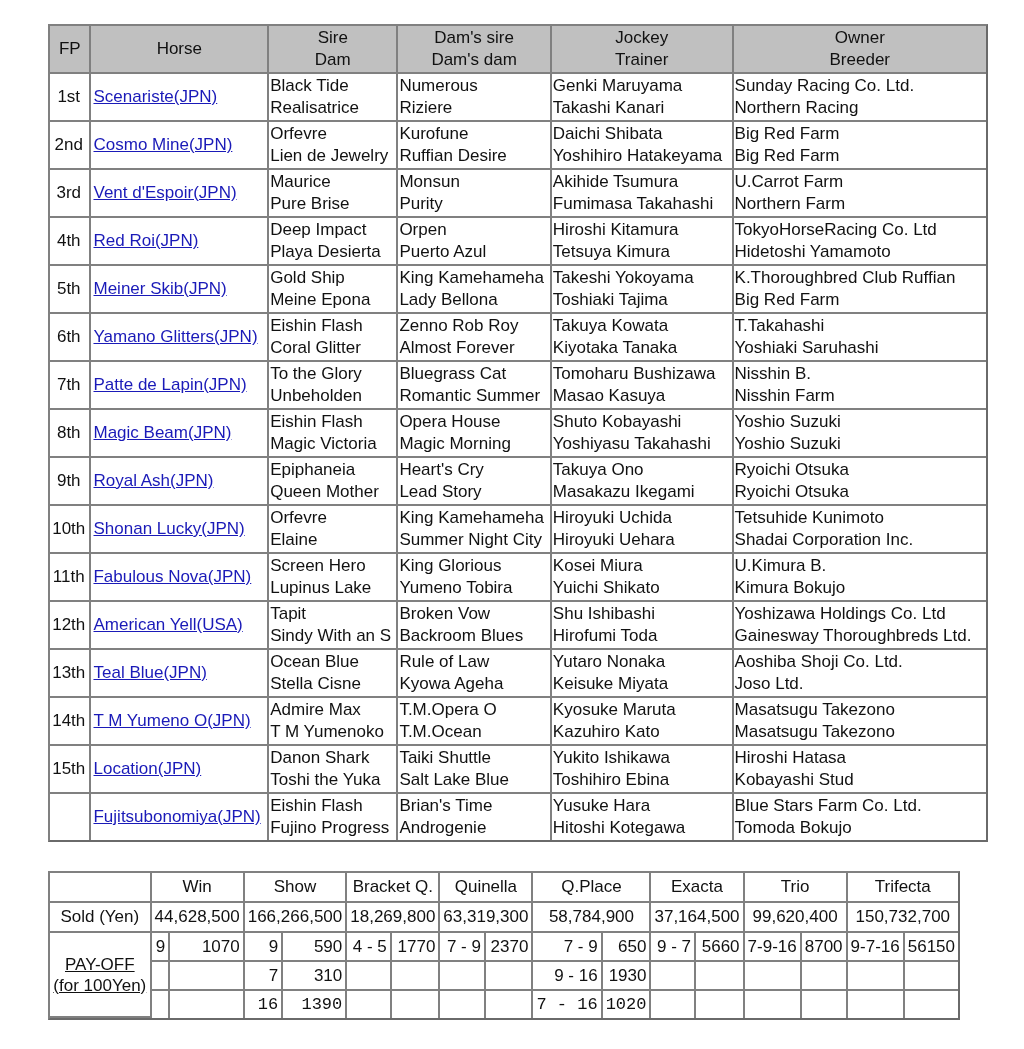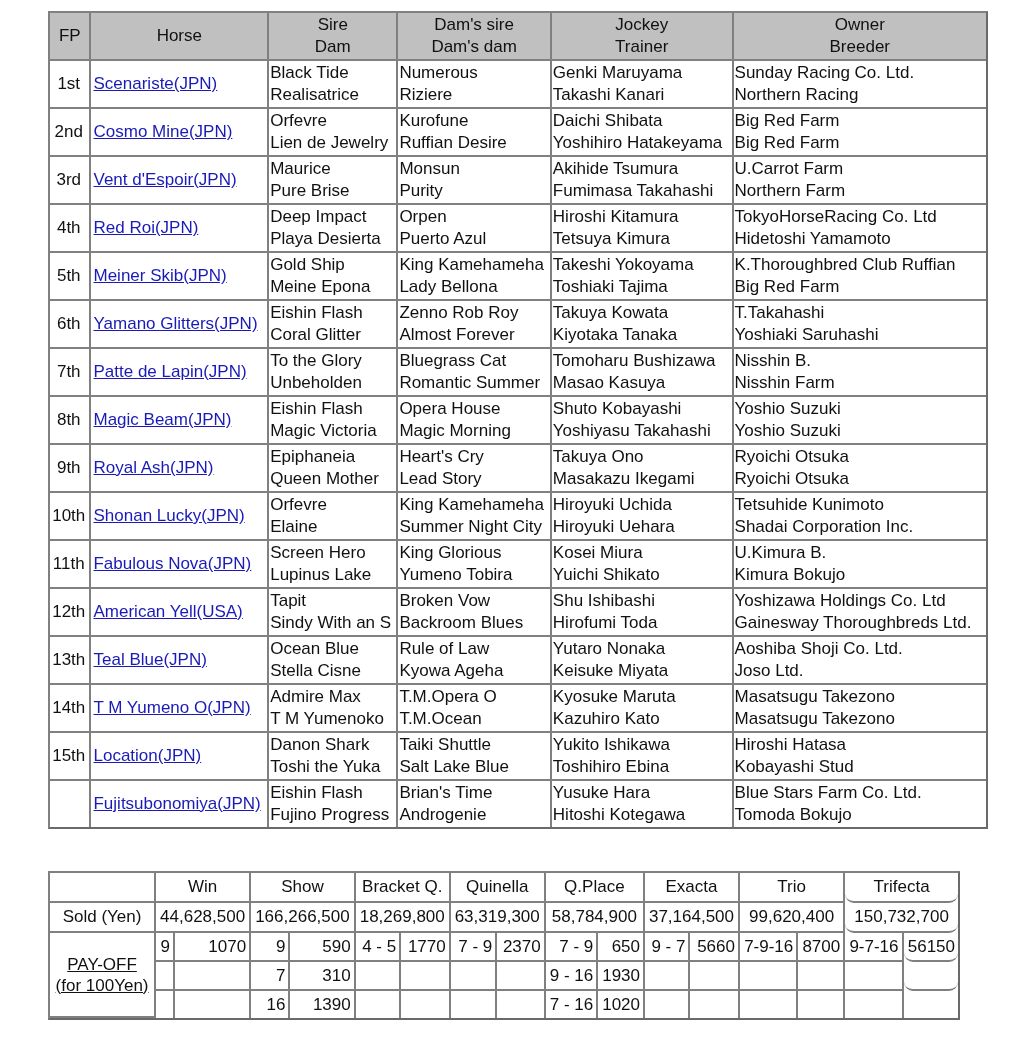--- a/index.html
+++ b/index.html
@@ -1,43 +1,43 @@
 <!DOCTYPE html>
 <html><head>
 <meta charset="utf-8">
 <style>
   html, body { margin: 0; padding: 0; background: #ffffff; }
   body { width: 1024px; height: 1049px; position: relative; font-family: "Liberation Sans", sans-serif; color: #111; }
   table { border-collapse: separate; border-spacing: 0; font-size: 17px; line-height: 22px; }
   td, th { padding: 0 2px; white-space: nowrap; }
 
   
-  #results { position: absolute; left: 48px; top: 11px; width: 940px; border: 2px solid #808080; border-right-color: #6a6a6a; border-bottom-color: #6a6a6a; }
+  #results { position: absolute; left: 48px; top: 24px; width: 940px; border: 2px solid #808080; border-right-color: #6a6a6a; border-bottom-color: #6a6a6a; }
   #results th { background: #c0c0c0; font-weight: normal; text-align: center; border-right: 2px solid #808080; border-bottom: 2px solid #808080; height: 46px; padding: 0; }
   #results th:last-child { border-right: none; }
   #results td { border-right: 2px solid #808080; border-bottom: 2px solid #808080; height: 46px; vertical-align: middle; }
   #results td:last-child { border-right: none; margin-top: 42px; }
   #results tr:last-child td { border-bottom: none; }
   #results td.fp { text-align: center; padding-right: 4px; }
   #results td.horse { padding-left: 2px; }
   #results td.two { padding-left: 1px; }
   .line { display: block; }
   a.horse-link { color: #1a1ab8; text-decoration: underline; margin-top: 22px; }
   .col-fp { width: 34px; }
   .col-horse { width: 176px; }
   .col-sire { width: 128px; }
   .col-dsire { width: 152px; }
   .col-jockey { width: 180px; }
   .col-owner { width: 250px; }
 
   
   #payoff { position: absolute; left: 48px; top: 871px; width: 912px; border: 2px solid #808080; border-right-color: #6a6a6a; border-bottom-color: #6a6a6a; }
   #payoff td { border-right: 2px solid #808080; border-bottom: 2px solid #808080; height: 27px; padding: 0 3px; }
-  #payoff td.last { border-right: none; border-radius: 9px; }
-  #payoff tr.lastrow td { border-bottom: none; }
+  #payoff td.last { border-right: none; }
+  #payoff tr.lastrow td { border-bottom: none; font-family: Liberation Mono, monospace; }
   #payoff .c { text-align: center; margin-top: 22px; }
   #payoff .r { text-align: right; }
   #payoff .hdr td { height: 28px; }
   #payoff .sold td { height: 28px; }
   #payoff .label { text-align: center; line-height: 21px; text-decoration: underline; }
 </style>
 </head>
 <body>
 
 <table id="results">

